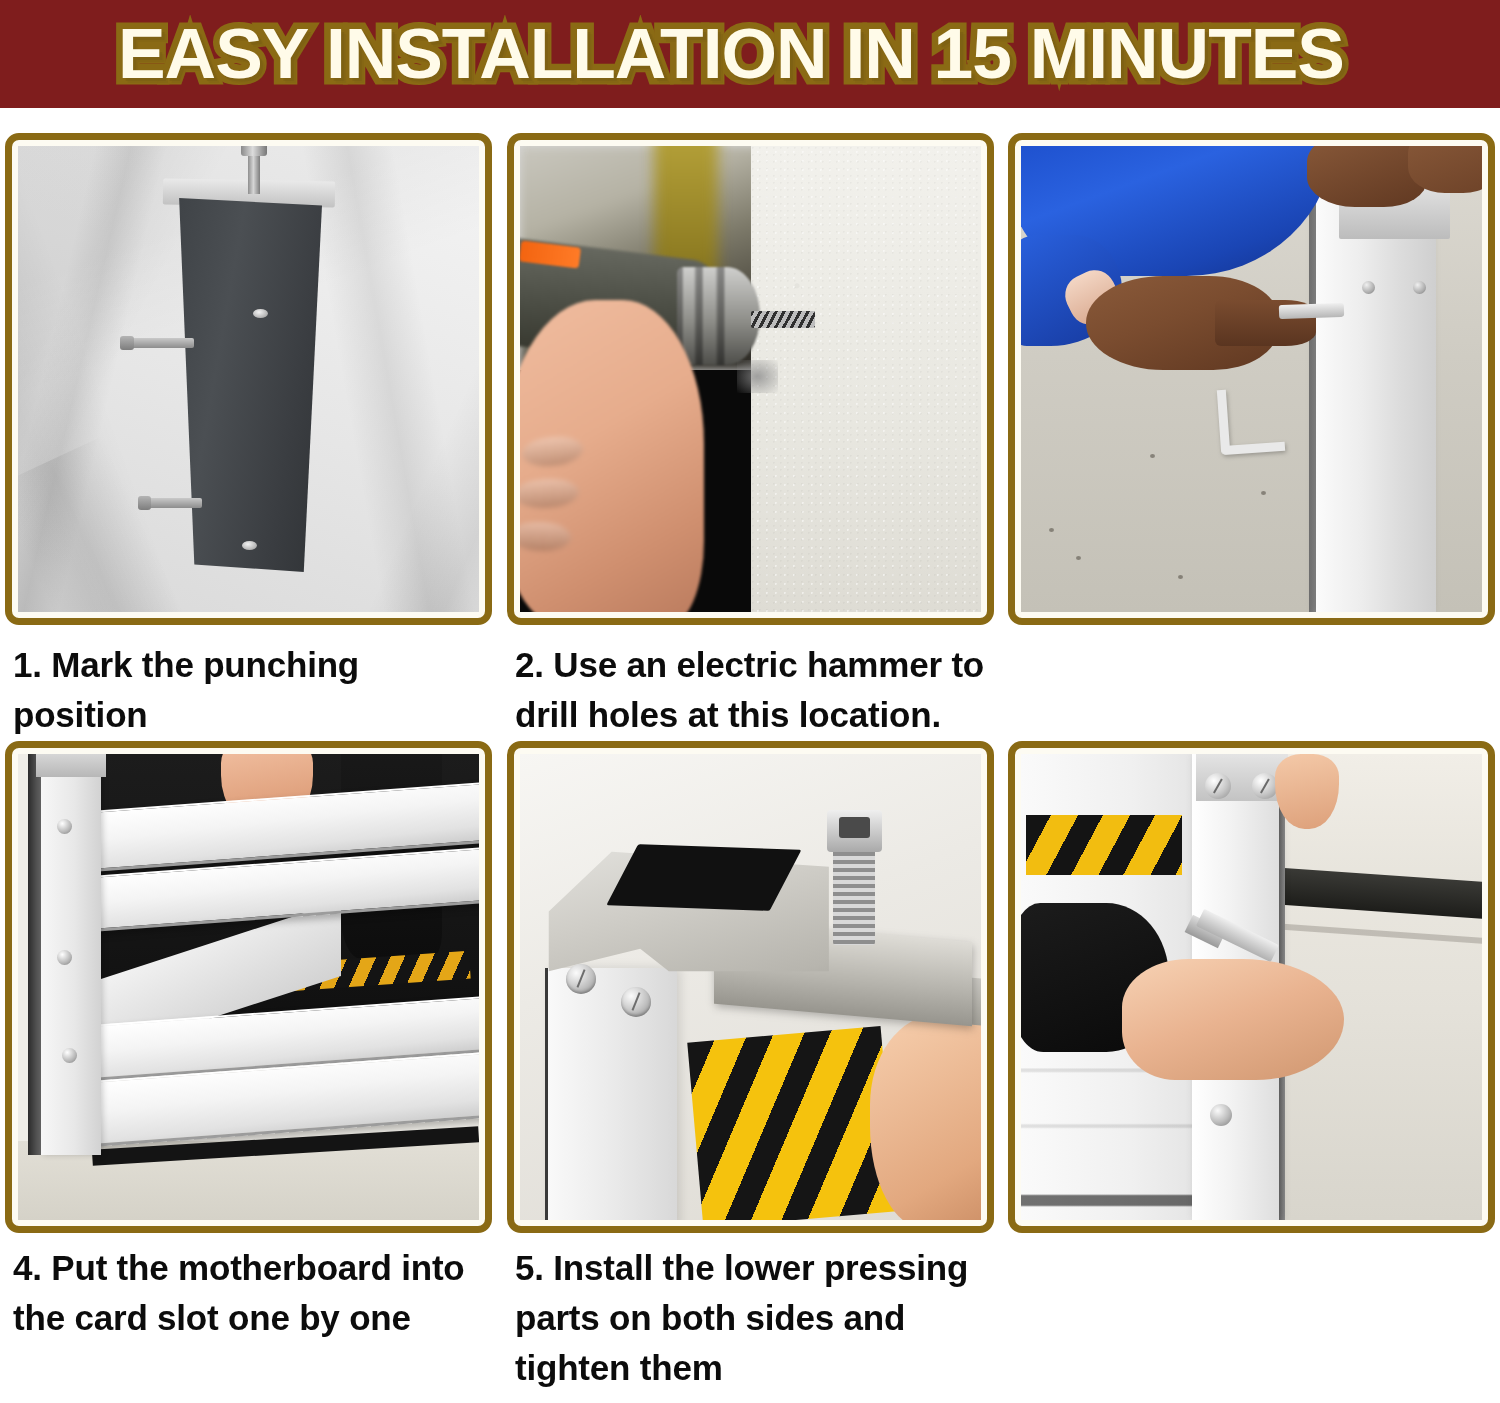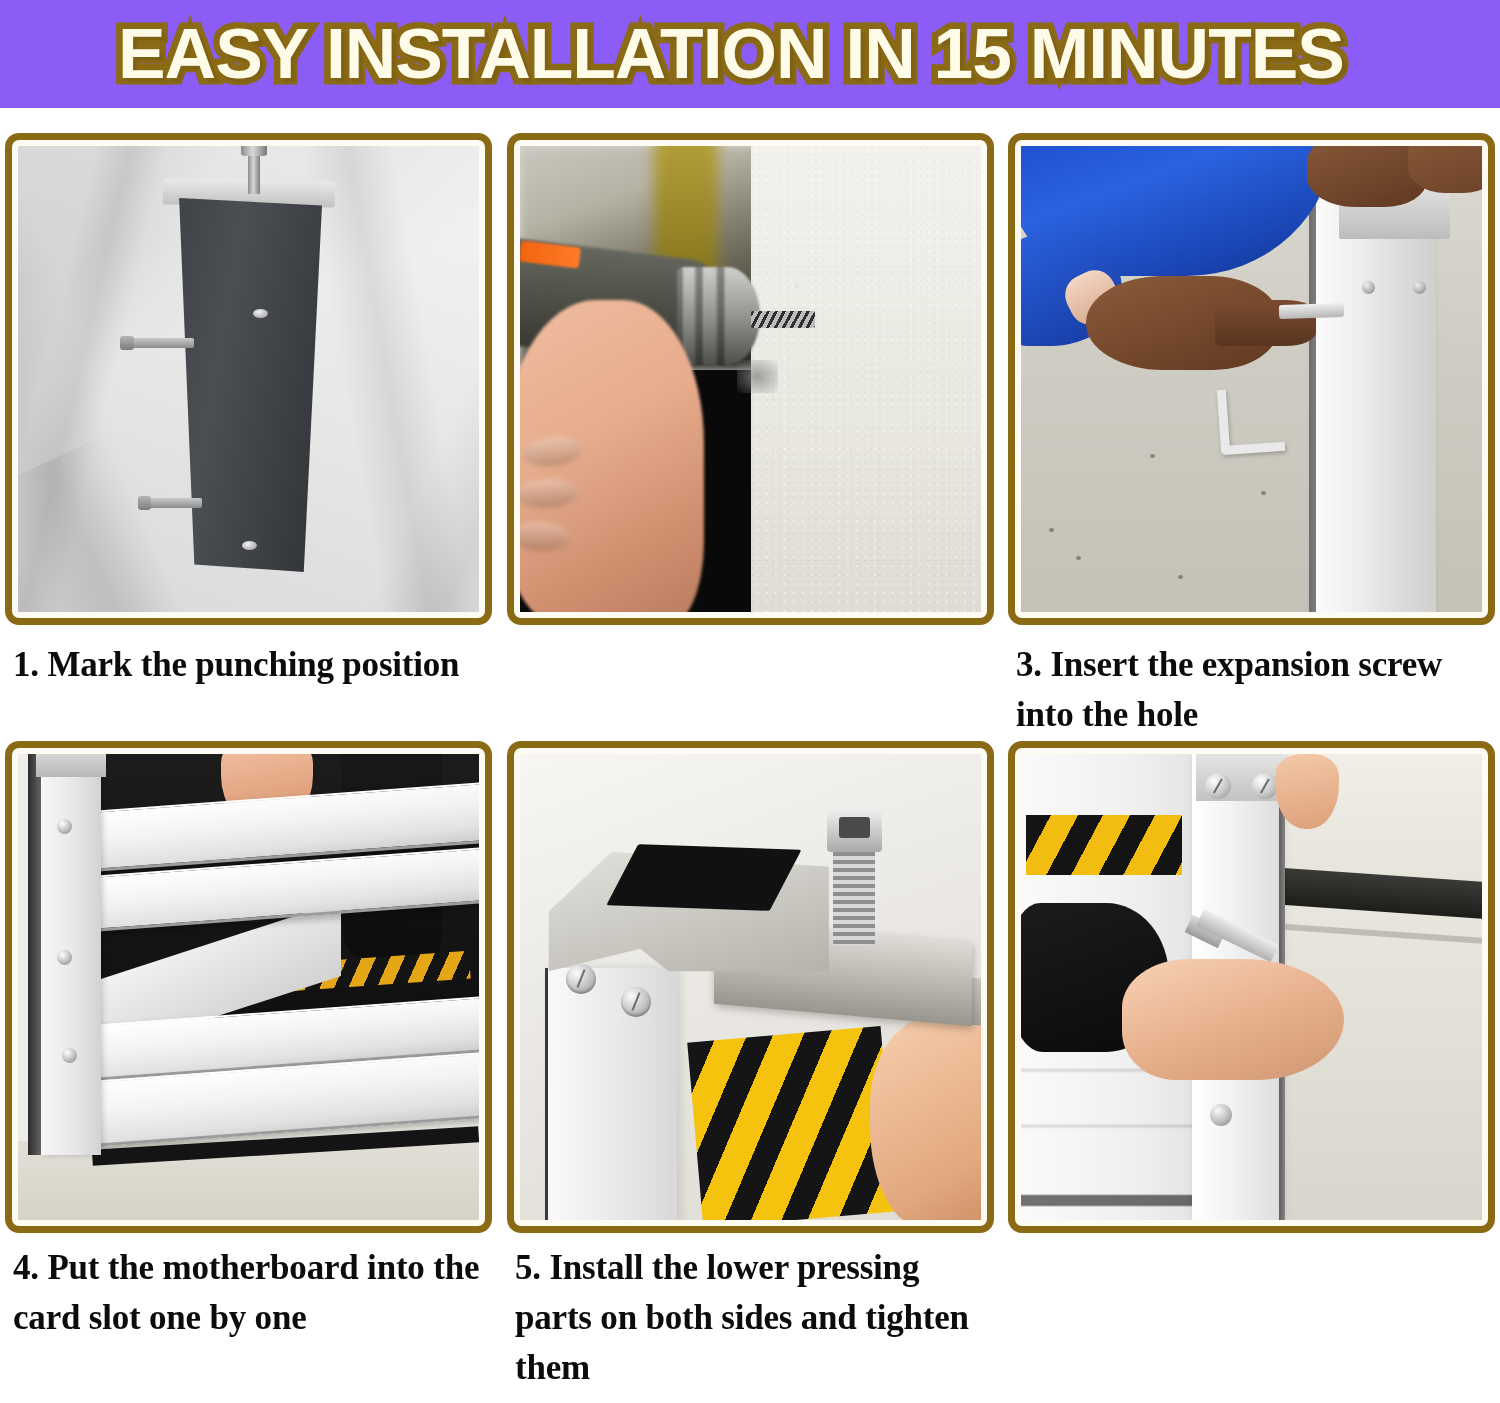--- a/index.html
+++ b/index.html
@@ -21,21 +21,21 @@
     position: absolute;
     left: 0;
     top: 0;
     width: 1500px;
     height: 108px;
     display: flex;
     align-items: center;
     justify-content: flex-start;
     padding-left: 118px;
     box-sizing: border-box;
-    background: #8b5cf6;
+    background: #7f1d1d;
   }
   #headline {
     font-family: "Liberation Sans Narrow", "Liberation Sans", sans-serif;
     font-weight: 700;
     font-size: 70px;
     line-height: 72px;
     letter-spacing: -1px;
     transform: scaleX(1.02);
     transform-origin: left center;
     color: #fffbe9;
@@ -94,21 +94,21 @@
     overflow: hidden;
     background: #d8d8d8;
   }
 
   
   .caption {
     position: absolute;
     left: 8px;
     top: 532px;
     width: 478px;
-    font-family: Liberation Serif, serif;
+    font-family: Liberation Sans, sans-serif;
     font-weight: 700;
     font-size: 35px;
     line-height: 50px;
     color: #0c0c0c;
     letter-spacing: -0.2px;
   }
   #row-2 .caption { top: 527px; }
 
   
   .p1-bg {
@@ -714,20 +714,21 @@
           <div class="p2-chuck"></div>
           <div class="p2-dust"></div>
           <div class="p2-bit"></div>
           <div class="p2-hand">
             <div class="p2-finger g1"></div>
             <div class="p2-finger g2"></div>
             <div class="p2-finger g3"></div>
           </div>
         </div>
       </div>
+      <div class="caption">2. Use an electric hammer to drill holes at this location.</div>
     </div>
 
     <div class="cell c3">
       <div class="photo-frame">
         <div class="photo">
           <div class="p3-floor"></div>
           <div class="p3-col-edge"></div>
           <div class="p3-column"></div>
           <div class="p3-col-top"></div>
           <div class="p3-screw s1"></div>
@@ -741,21 +742,20 @@
           <div class="p3-fingers"></div>
           <div class="p3-tool"></div>
           <div class="p3-allen"></div>
           <div class="p3-speck" style="left:28%; top:66%;"></div>
           <div class="p3-speck" style="left:52%; top:74%;"></div>
           <div class="p3-speck" style="left:12%; top:88%;"></div>
           <div class="p3-speck" style="left:34%; top:92%;"></div>
           <div class="p3-speck" style="left:6%;  top:82%;"></div>
         </div>
       </div>
-      <div class="caption">3. Insert the expansion screw into the hole</div>
     </div>
   </div>
 
   <div class="row" id="row-2">
 
     <div class="cell c1">
       <div class="photo-frame">
         <div class="photo">
           <div class="p4-bg"></div>
           <div class="p4-dark"></div>

